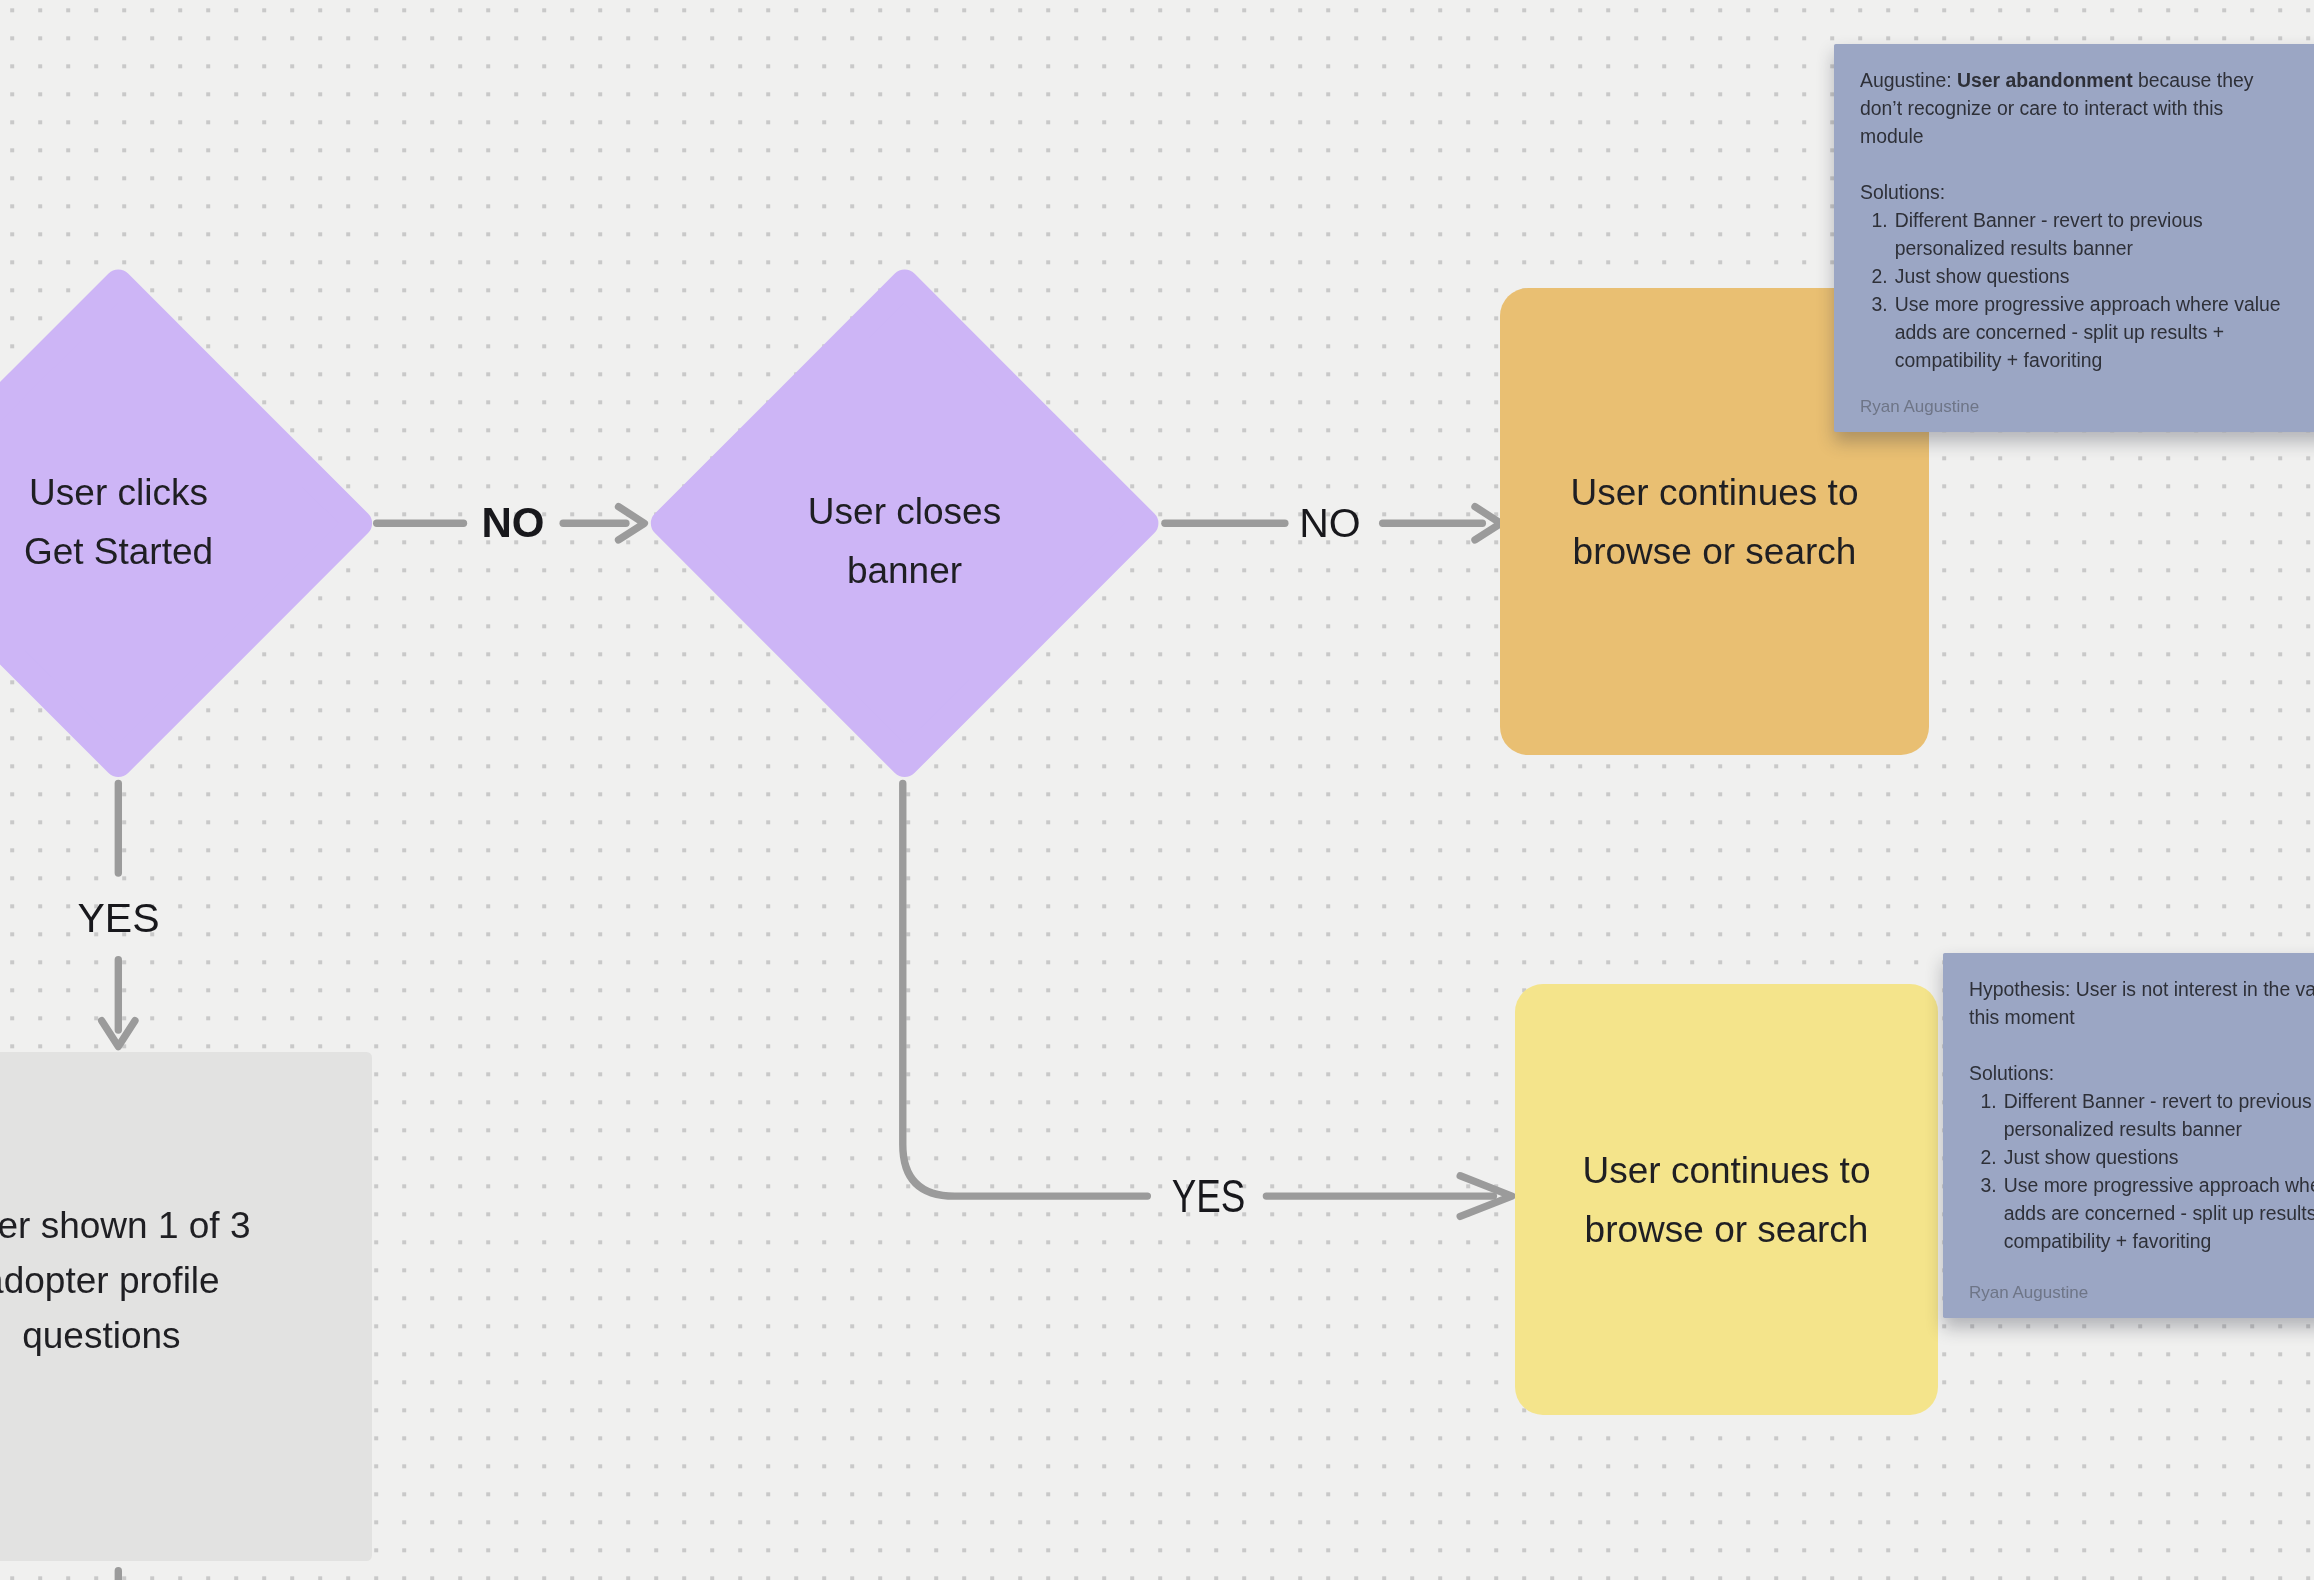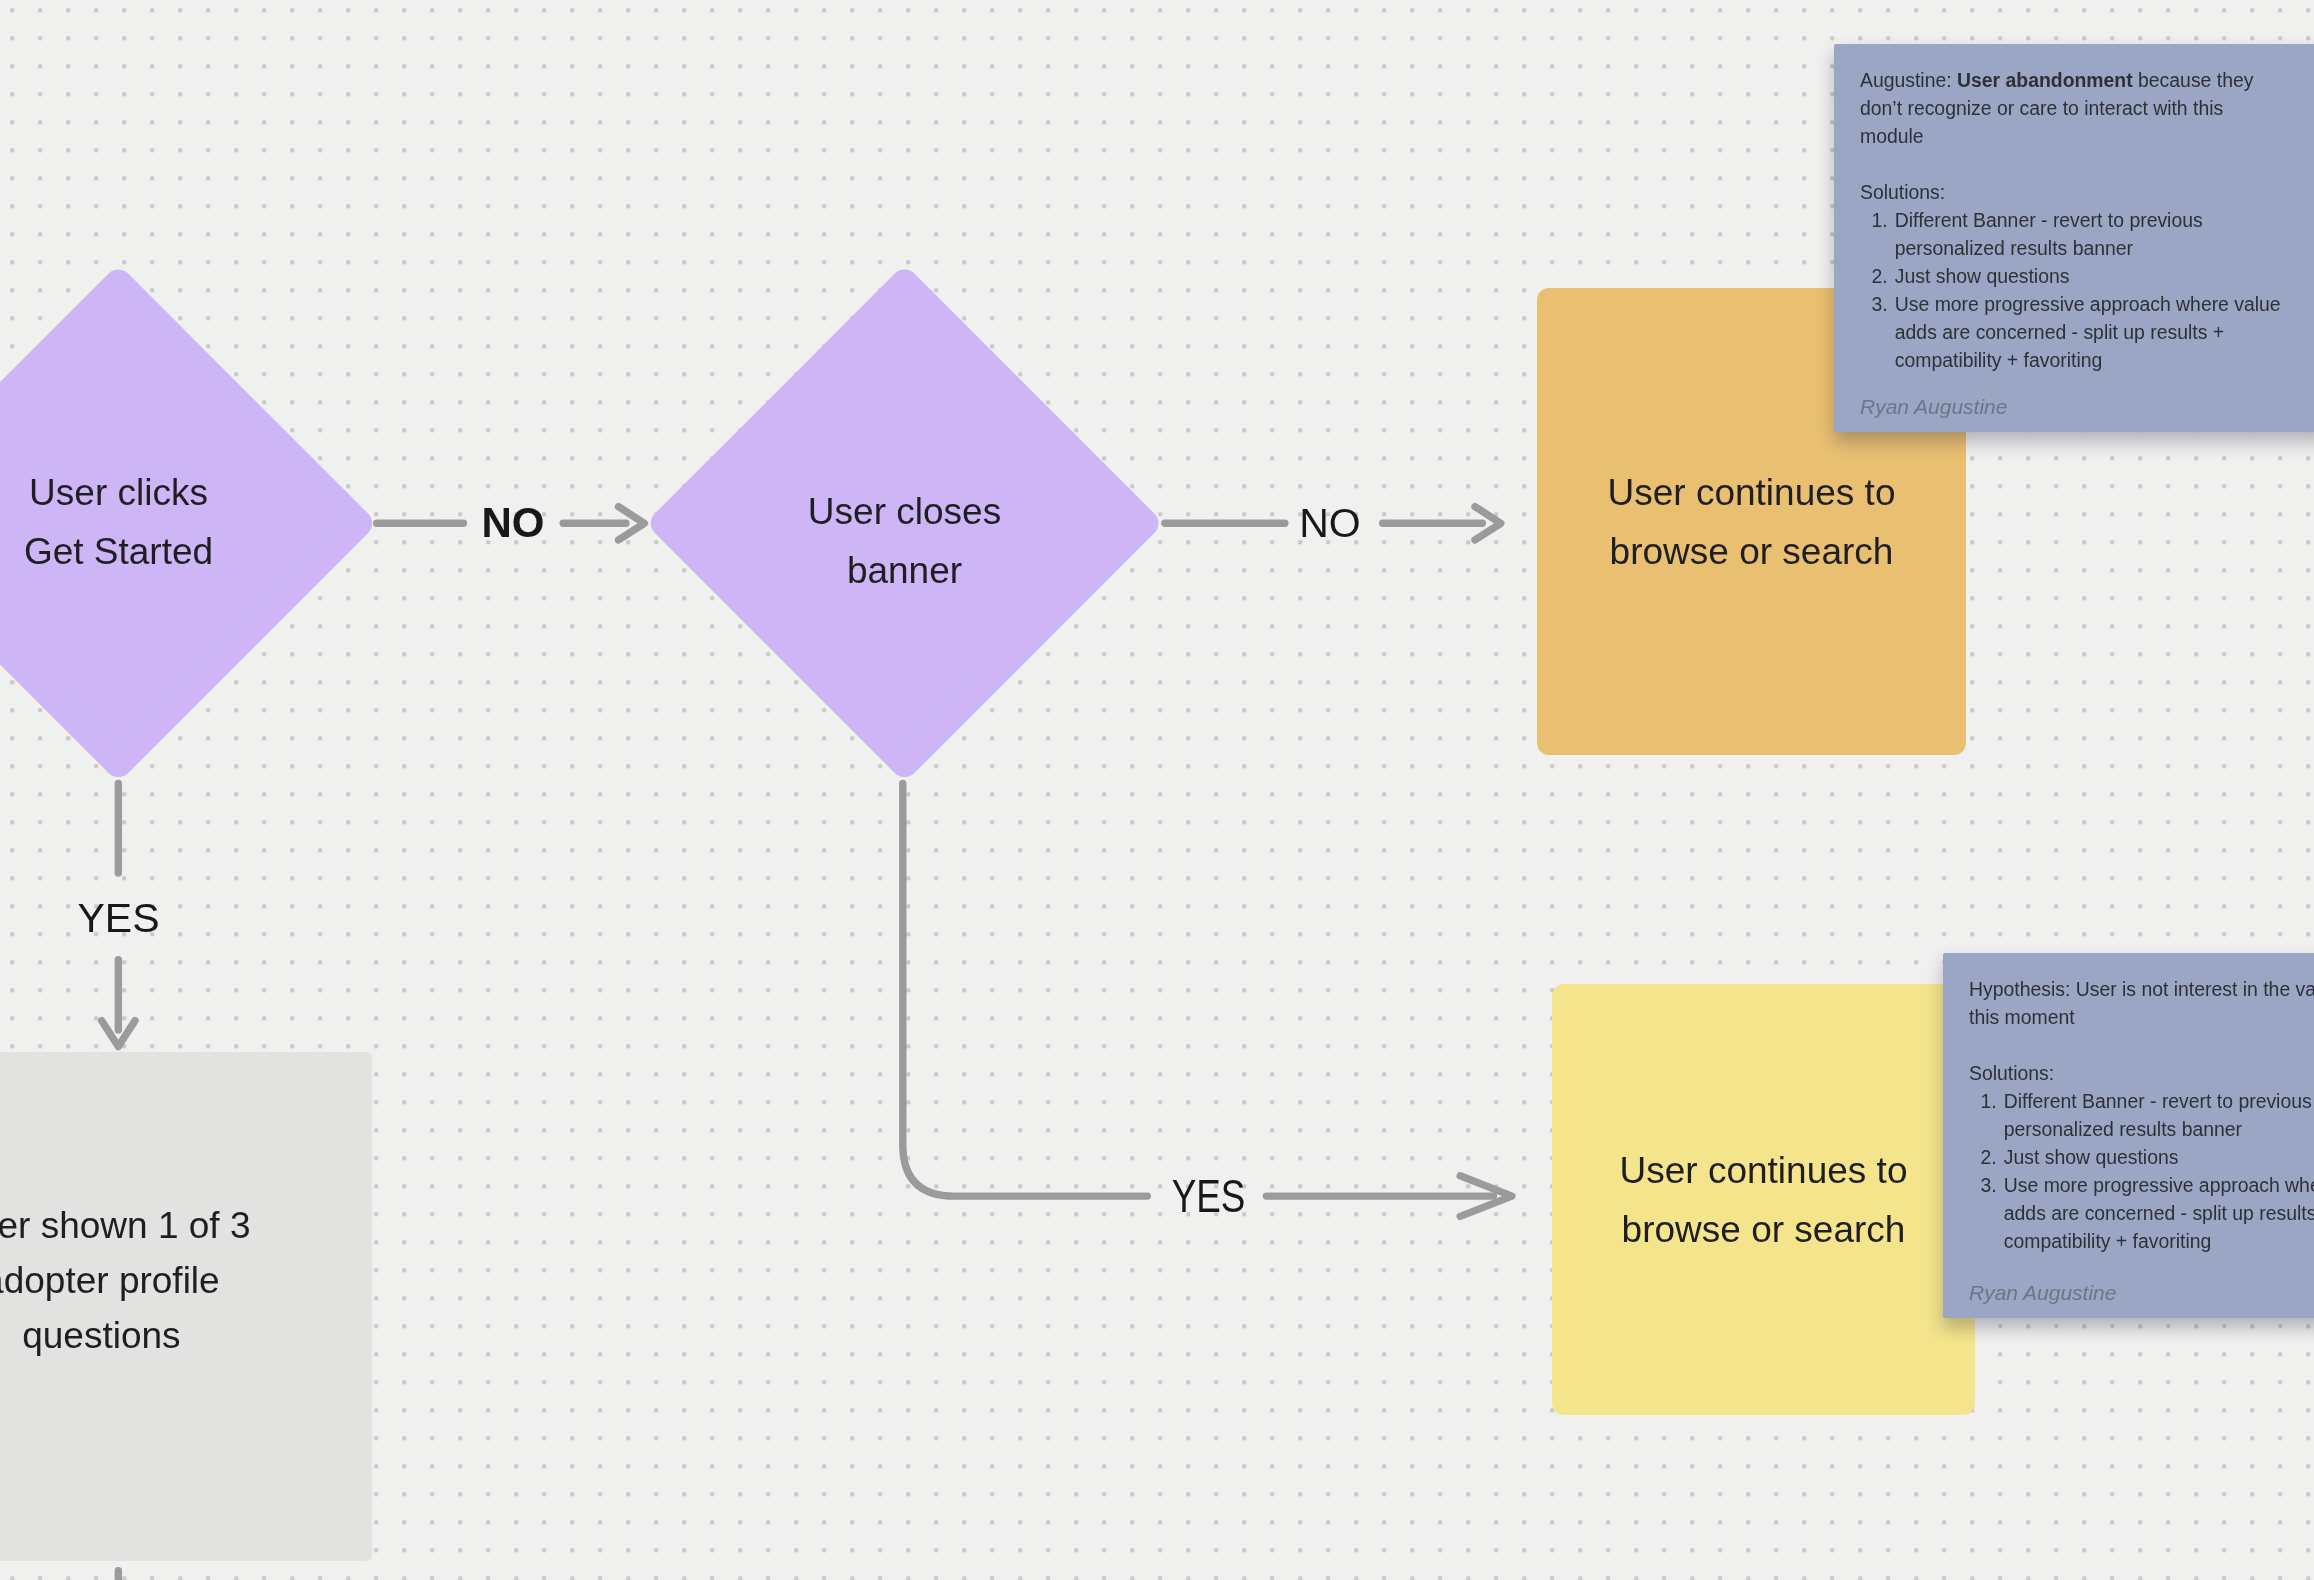--- a/index.html
+++ b/index.html
@@ -26,21 +26,21 @@
     color:var(--node-text,#1f1f23);
     font-size:37px;line-height:59px;
   }
   .box{
     position:absolute;z-index:2;
     display:flex;align-items:center;justify-content:center;
     white-space:pre-line;text-align:center;
     color:var(--node-text,#1f1f23);
     font-size:37px;line-height:59px;
   }
-  .box.rounded{border-radius:12px;margin-left:37px;}
+  .box.rounded{border-radius:28px;}
   #process-box{
     border-radius:5.5px;
     background-image:radial-gradient(circle, var(--gray-node-dot,#d6d6d5) 2.2px, rgba(0,0,0,0) 2.4px);
     background-size:28px 28px;
     background-position:-1.8px -3.7px;
     line-height:55px;
   }
   #process-box .inner{transform:translate(-16.6px,-26px);}
 
   .edge-label{
@@ -62,23 +62,22 @@
     font-size:19.4px;line-height:28px;
   }
   .note-body{padding:22px 26px 0 26px;}
   .note p{margin:0;white-space:pre-line;}
   .note p.hyp{margin-bottom:28px;}
   .note strong{font-weight:bold;}
   .note ol{margin:0;padding-left:33px;}
   .note li{white-space:pre-line;padding-left:1.8px;}
   .note .author{
     position:absolute;left:26px;bottom:14.8px;
-    font-size:21px;line-height:20px;
+    font-size:17px;line-height:20px;
     color:var(--note-author,#6e7587);
-    font-style:italic;
   }
 </style>
 </head>
 <body>
 
 <div id="canvas">
 
   <svg class="layer" width="2315" height="1580" viewBox="0 0 2508 1712">
 
     <polygon class="diamond" points="128,307 388,567 128,827 -132,567" style="fill:var(--purple);stroke:var(--purple);"></polygon>

